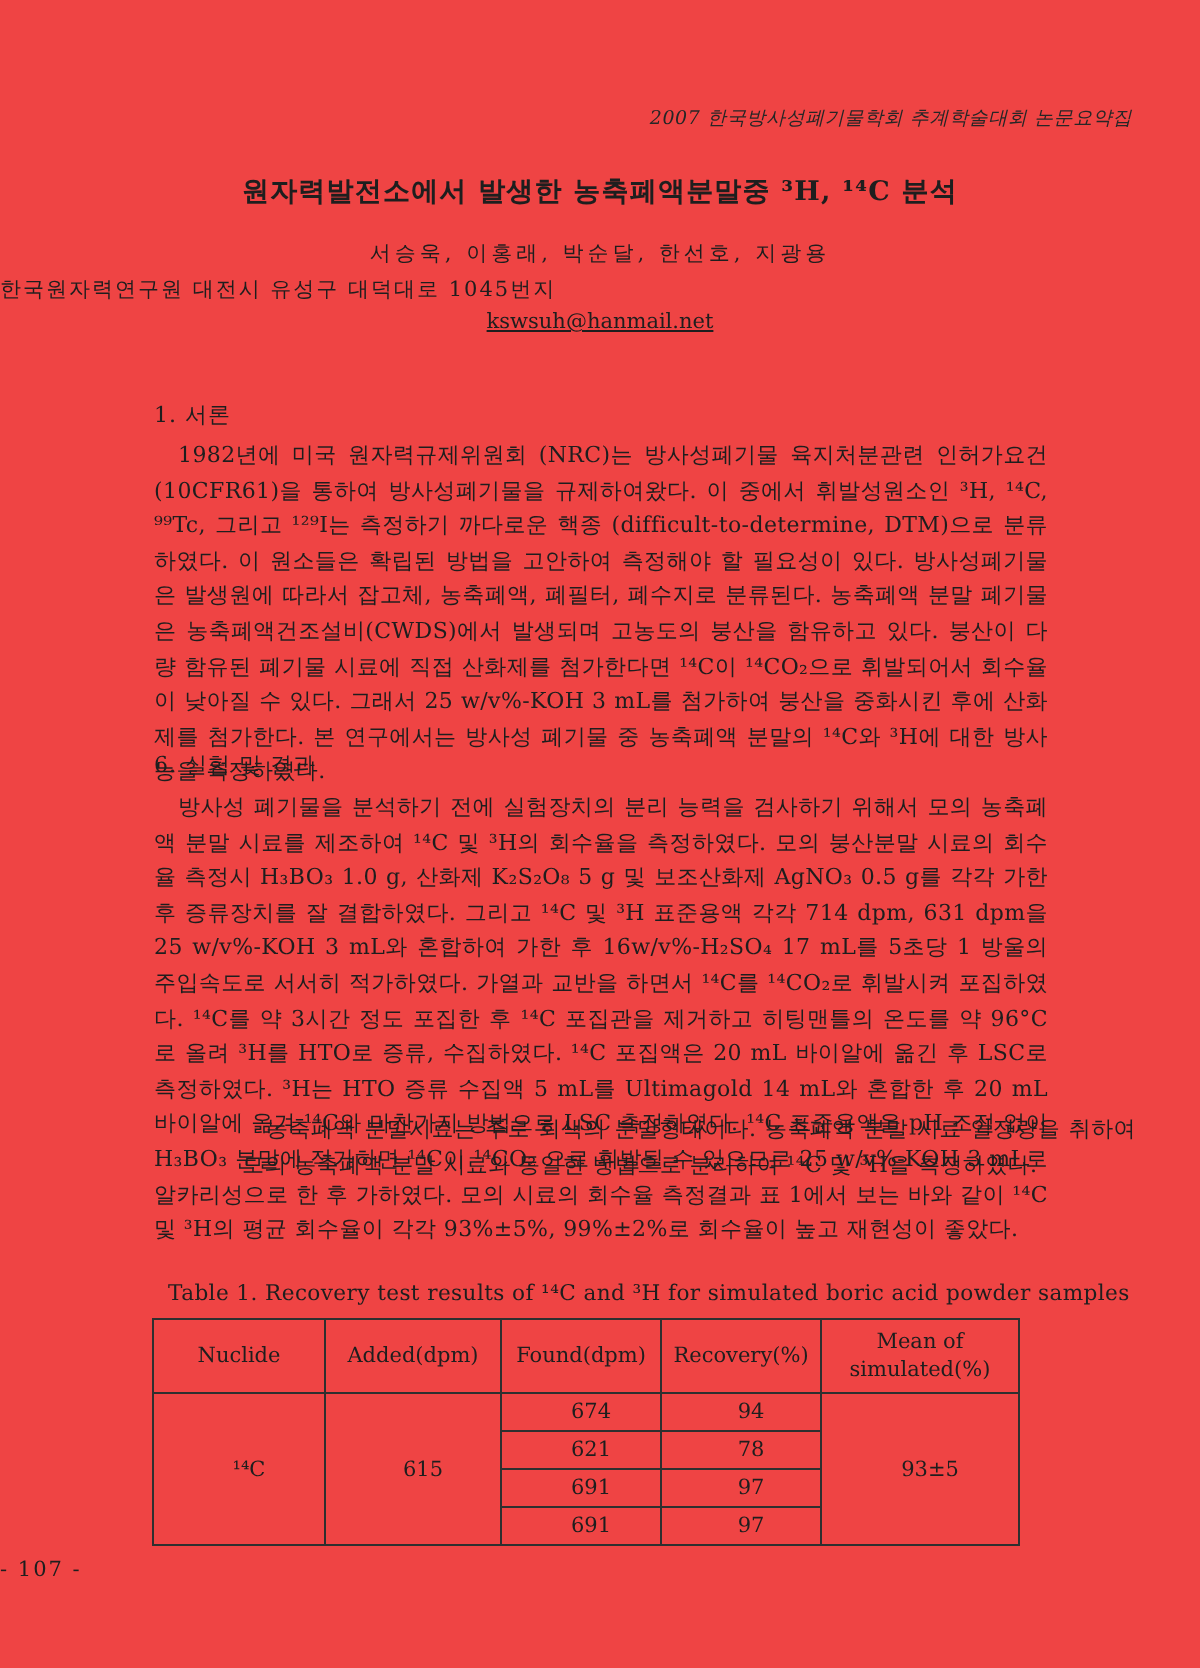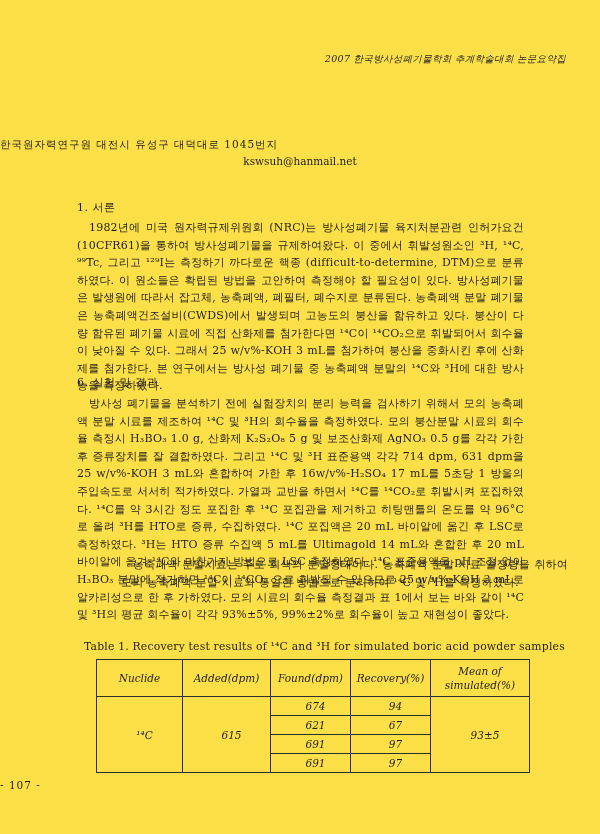--- a/index.html
+++ b/index.html
@@ -1,20 +1,20 @@
 <!DOCTYPE html>
 <html><head>
 <meta charset="utf-8">
 <style>
   html,body { margin:0; padding:0; background:#e9e9e7; }
   .page {
     position:relative;
     width:600px; height:834px;
     margin:0 auto;
-    background:#fde047;
+    background:#ef4444;
     overflow:hidden;
     font-family:"DejaVu Serif","Liberation Serif",serif;
     color:#1e1e1e;
     box-shadow:0 0 4px rgba(0,0,0,.25);
   }
   .journal-header {
     position:absolute; top:53px; right:34px;
     font-style:italic; font-size:9.5px; letter-spacing:.3px; color:#262626;
   }
   .paper-title {
@@ -26,43 +26,43 @@
     text-align:center; font-size:10.5px; letter-spacing:2px;
   }
   .affiliation {
     position:absolute; top:138px; left:0; width:100%;
     font-size:10.5px; letter-spacing:1px;
   }
   .email-row {
     position:absolute; top:155px; left:0; width:100%;
     text-align:center; font-size:10.5px;
   }
-  .email-row a { color:#1e1e1e; cursor:pointer; }
+  .email-row a { color:#1e1e1e; text-decoration:underline; cursor:pointer; }
   .sec-heading {
     position:absolute; left:77px;
     font-size:11px; letter-spacing:.5px;
   }
   .body-par {
     position:absolute; left:77px; width:447px;
     font-size:11px; line-height:17.6px;
     text-align:justify; text-indent:12px;
     letter-spacing:.2px;
   }
   #h-sec1 { top:200px; }
   #p-sec1 { top:219px; }
   #h-sec2 { top:375px; }
   #p-sec2a { top:395px; }
   #p-sec2b { top:556px;margin-left:44px; }
   .table-caption {
     position:absolute; left:84px; top:640px;
     font-size:10.8px; letter-spacing:.2px;
   }
   table.recovery {
-    position:absolute; left:96px; top:659px;
-    width:433px; border-collapse:collapse; table-layout:fixed;font-style:italic;
+    position:absolute; left:76px; top:659px;
+    width:433px; border-collapse:collapse; table-layout:fixed;
   }
   table.recovery th, table.recovery td {
     border:1px solid #2f2f2f;
     font-size:10.5px; font-weight:normal;
     text-align:center; vertical-align:middle;
     padding:0 2px; line-height:14px;
     color:#1e1e1e; background:transparent;
   }
   table.recovery th { height:36px; }
   table.recovery td { height:18px;padding-left:12px; }
@@ -71,21 +71,23 @@
     text-align:left; font-size:10.5px; letter-spacing:1px;
   }
 </style>
 </head>
 <body>
 
 <div class="page">
 
   <div class="journal-header">2007 한국방사성폐기물학회 추계학술대회 논문요약집</div>
 
+  <div class="paper-title">원자력발전소에서 발생한 농축폐액분말중 ³H, ¹⁴C 분석</div>
 
+  <div class="authors">서승욱, 이홍래, 박순달, 한선호, 지광용</div>
 
   <div class="affiliation">한국원자력연구원 대전시 유성구 대덕대로 1045번지</div>
 
   <div class="email-row">
     <a>kswsuh@hanmail.net</a>
   </div>
 
   <div class="sec-heading" id="h-sec1">1. 서론</div>
 
   <div class="body-par" id="p-sec1">1982년에 미국 원자력규제위원회 (NRC)는 방사성폐기물 육지처분관련 인허가요건 (10CFR61)을 통하여 방사성폐기물을 규제하여왔다. 이 중에서 휘발성원소인 ³H, ¹⁴C, ⁹⁹Tc, 그리고 ¹²⁹I는 측정하기 까다로운 핵종 (difficult-to-determine, DTM)으로 분류하였다. 이 원소들은 확립된 방법을 고안하여 측정해야 할 필요성이 있다. 방사성폐기물은 발생원에 따라서 잡고체, 농축폐액, 폐필터, 폐수지로 분류된다. 농축폐액 분말 폐기물은 농축폐액건조설비(CWDS)에서 발생되며 고농도의 붕산을 함유하고 있다. 붕산이 다량 함유된 폐기물 시료에 직접 산화제를 첨가한다면 ¹⁴C이 ¹⁴CO₂으로 휘발되어서 회수율이 낮아질 수 있다. 그래서 25 w/v%-KOH 3 mL를 첨가하여 붕산을 중화시킨 후에 산화제를 첨가한다. 본 연구에서는 방사성 폐기물 중 농축폐액 분말의 ¹⁴C와 ³H에 대한 방사능을 측정하였다.</div>
@@ -116,21 +118,21 @@
       </tr>
       <tr>
         <td rowspan="4">¹⁴C</td>
         <td rowspan="4">615</td>
         <td>674</td>
         <td>94</td>
         <td rowspan="4">93±5</td>
       </tr>
       <tr>
         <td>621</td>
-        <td>67</td>
+        <td>78</td>
       </tr>
       <tr>
         <td>691</td>
         <td>97</td>
       </tr>
       <tr>
         <td>691</td>
         <td>97</td>
       </tr>
     </tbody>

